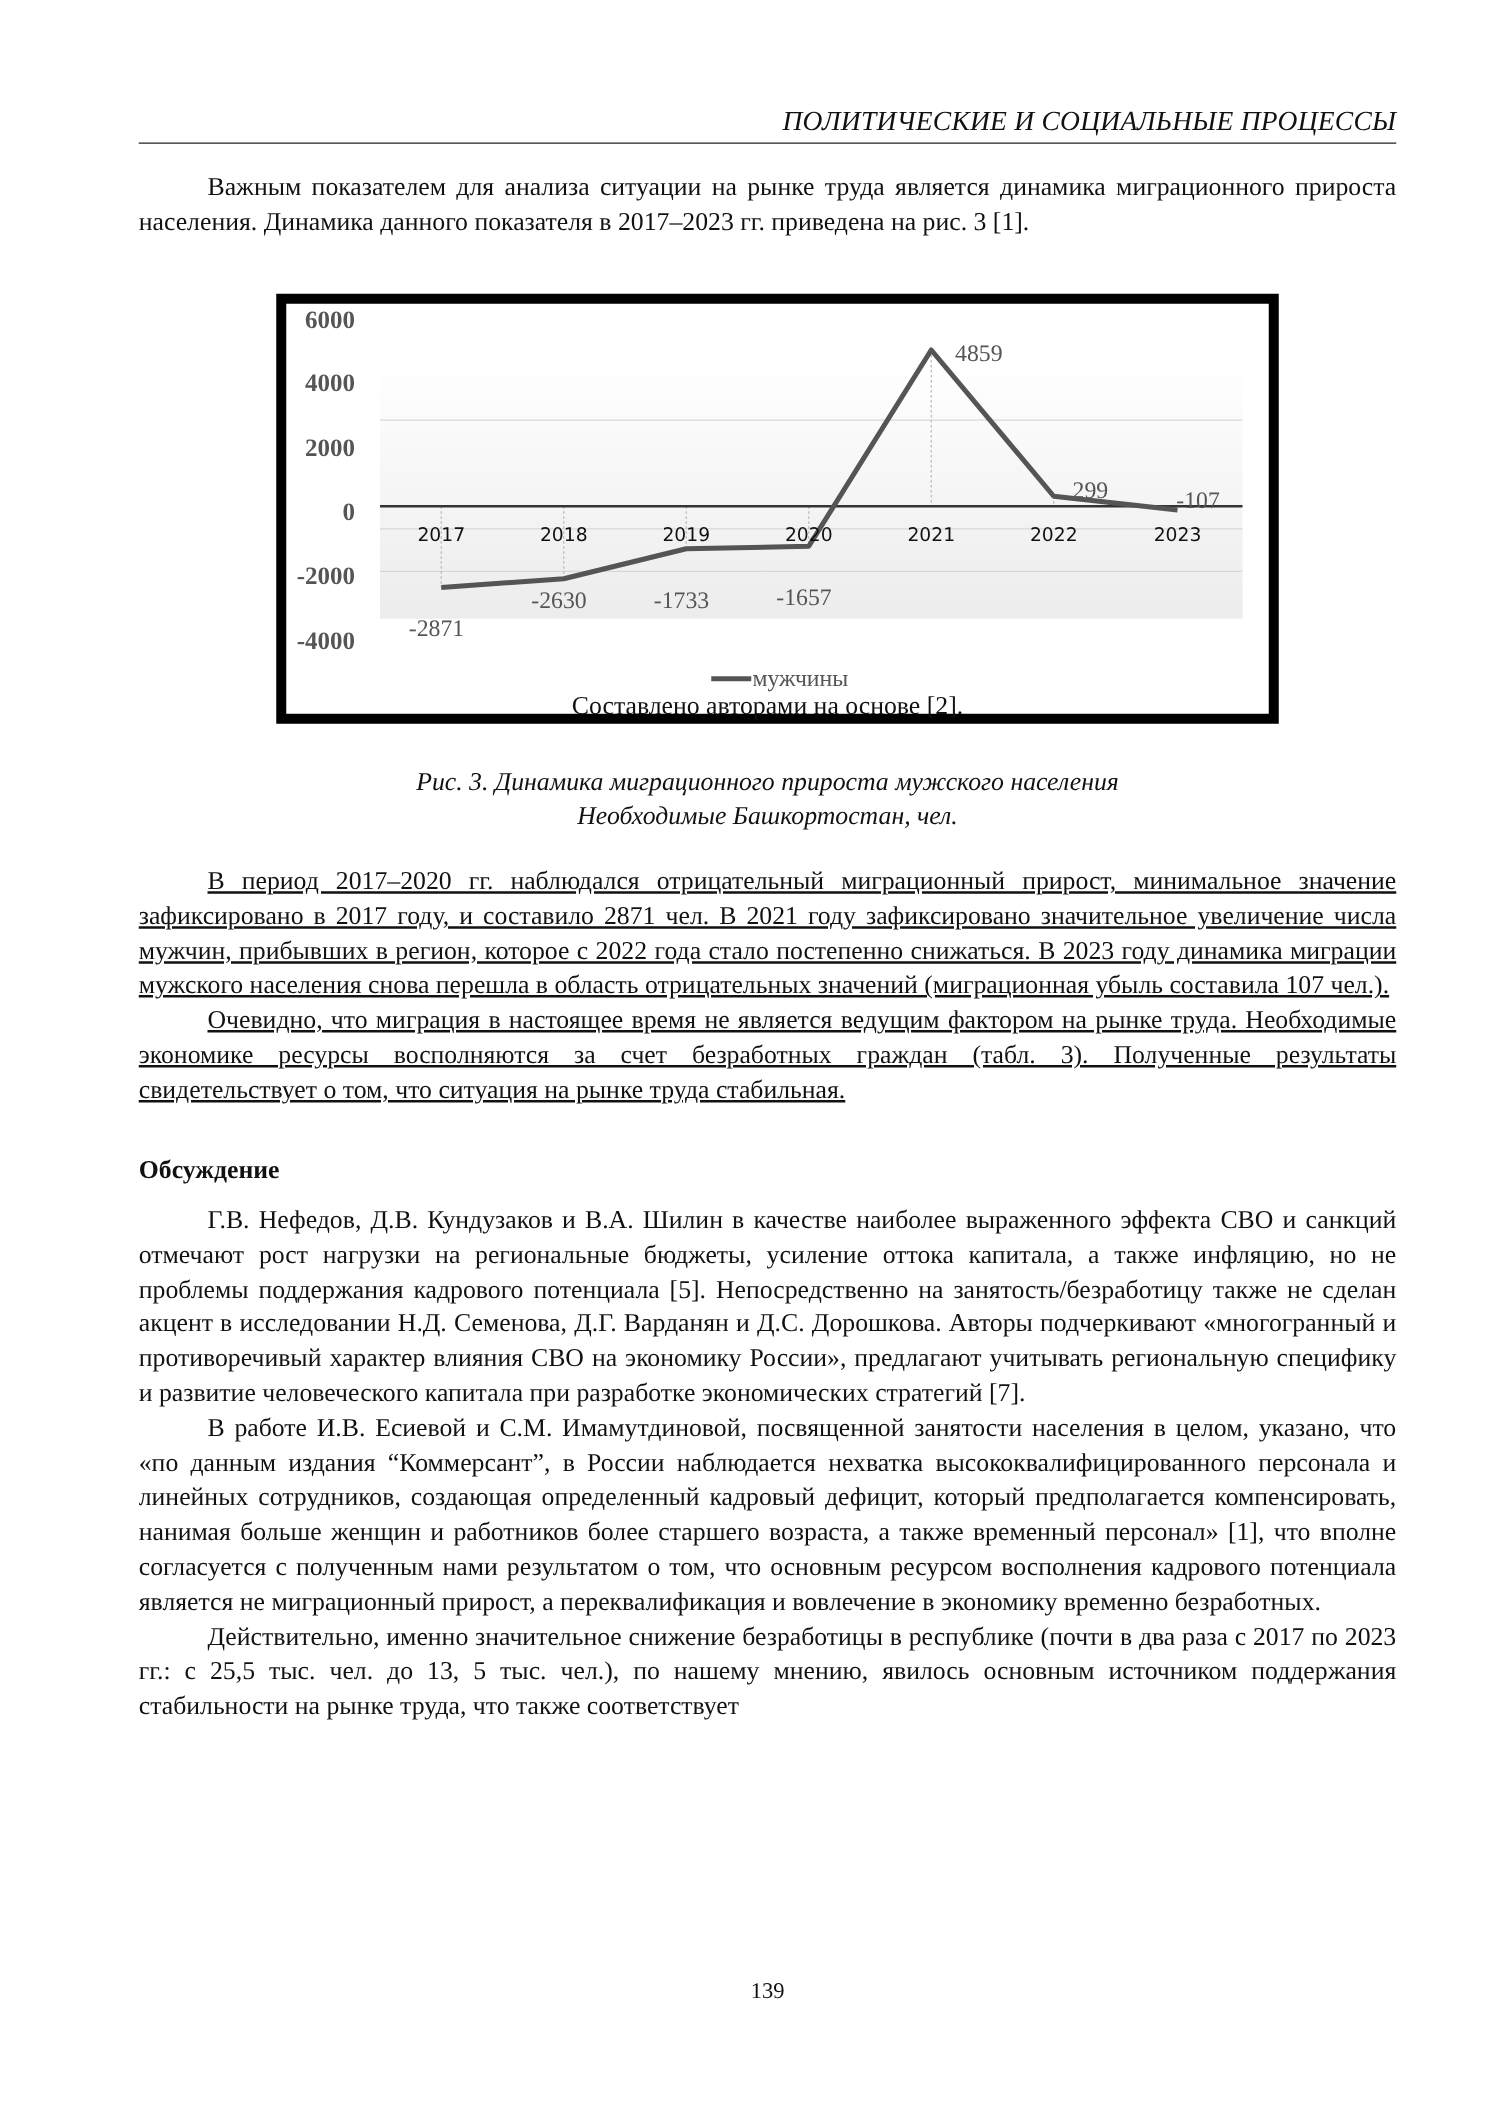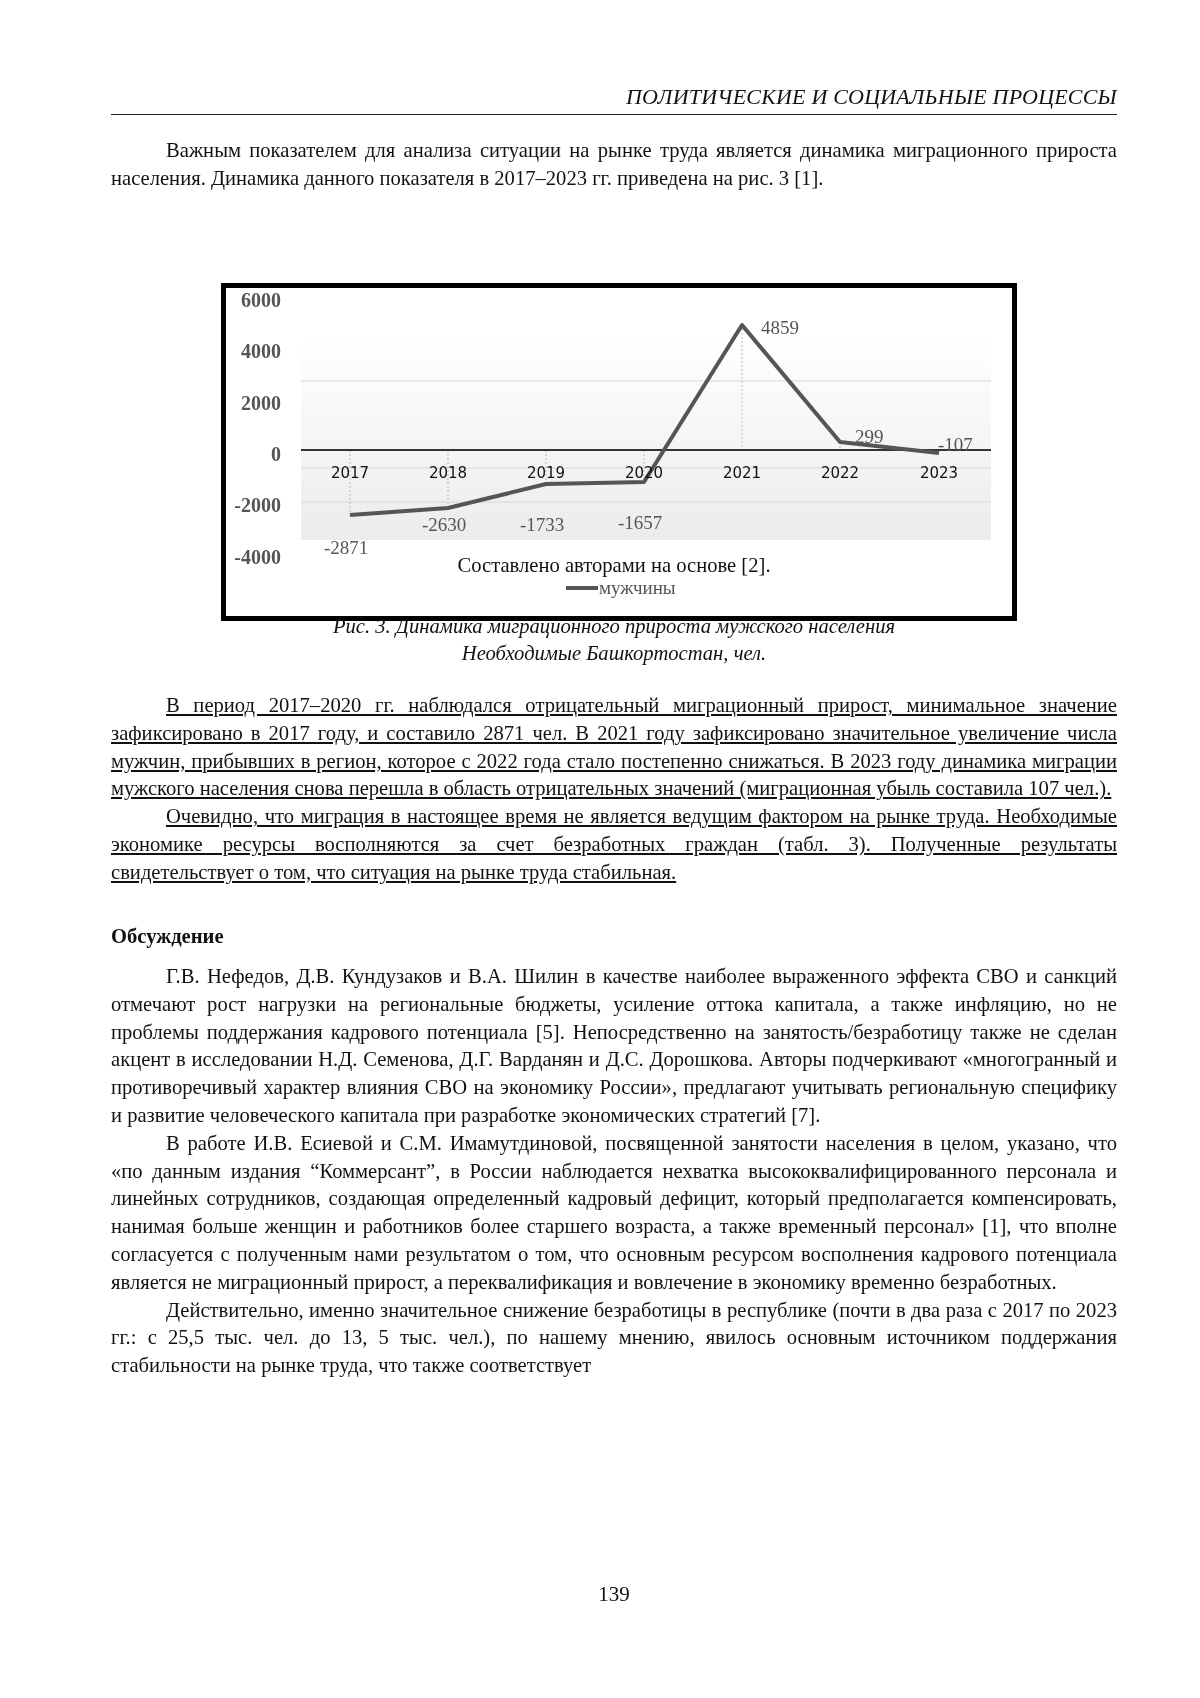--- a/index.html
+++ b/index.html
@@ -3,26 +3,26 @@
 <meta charset="utf-8">
 <style>
   html, body { margin: 0; padding: 0; background: #ffffff; }
   body { width: 1200px; height: 1698px; position: relative; overflow: hidden;
     font-family: "Liberation Serif", "DejaVu Serif", serif; color: #111; }
   .running-head { position: absolute; left: 111px; top: 84px; width: 1006px; text-align: right;
     font-style: italic; font-size: 22px; line-height: 26px; letter-spacing: 0.2px; }
   .head-rule { position: absolute; left: 111px; top: 114px; width: 1006px; height: 0; border-top: 1.5px solid #222; }
   .block { position: absolute; left: 111px; width: 1006px; font-size: 20.6px; line-height: 27.8px; text-align: justify; }
   .block p { margin: 0; text-indent: 55px; }
-  .chart-box { position: absolute; left: 221px; top: 235px; width: 786px; height: 328px; border: 5px solid #000000; background: #fff; margin-top: 48px; }
+  .chart-box { position: absolute; left: 221px; top: 235px; width: 786px; height: 328px; border: 8px solid #000000; background: #fff; }
   .chart-box svg { position: absolute; left: 0; top: 0; }
   .caption { position: absolute; left: 111px; width: 1006px; text-align: center; font-size: 20.6px; line-height: 27px; }
   .caption.italic { font-style: italic; }
   .section-title { position: absolute; left: 111px; width: 1006px; text-align: left; font-weight: bold; font-size: 20.6px; }
-  .page-number { position: absolute; left: 111px; width: 1006px; top: 1582px; text-align: center; font-size: 21px; }
+  .page-number { position: absolute; left: 111px; width: 1006px; top: 1582px; text-align: center; font-size: 18px; }
 </style>
 </head>
 <body>
 
 <div class="running-head">ПОЛИТИЧЕСКИЕ И СОЦИАЛЬНЫЕ ПРОЦЕССЫ</div>
 <div class="head-rule"></div>
 
 <div class="block" style="top:137px;">
   <p>Важным показателем для анализа ситуации на рынке труда является динамика миграционного прироста населения. Динамика данного показателя в 2017–2023 гг. приведена на рис. 3 [1].</p>
 </div>

